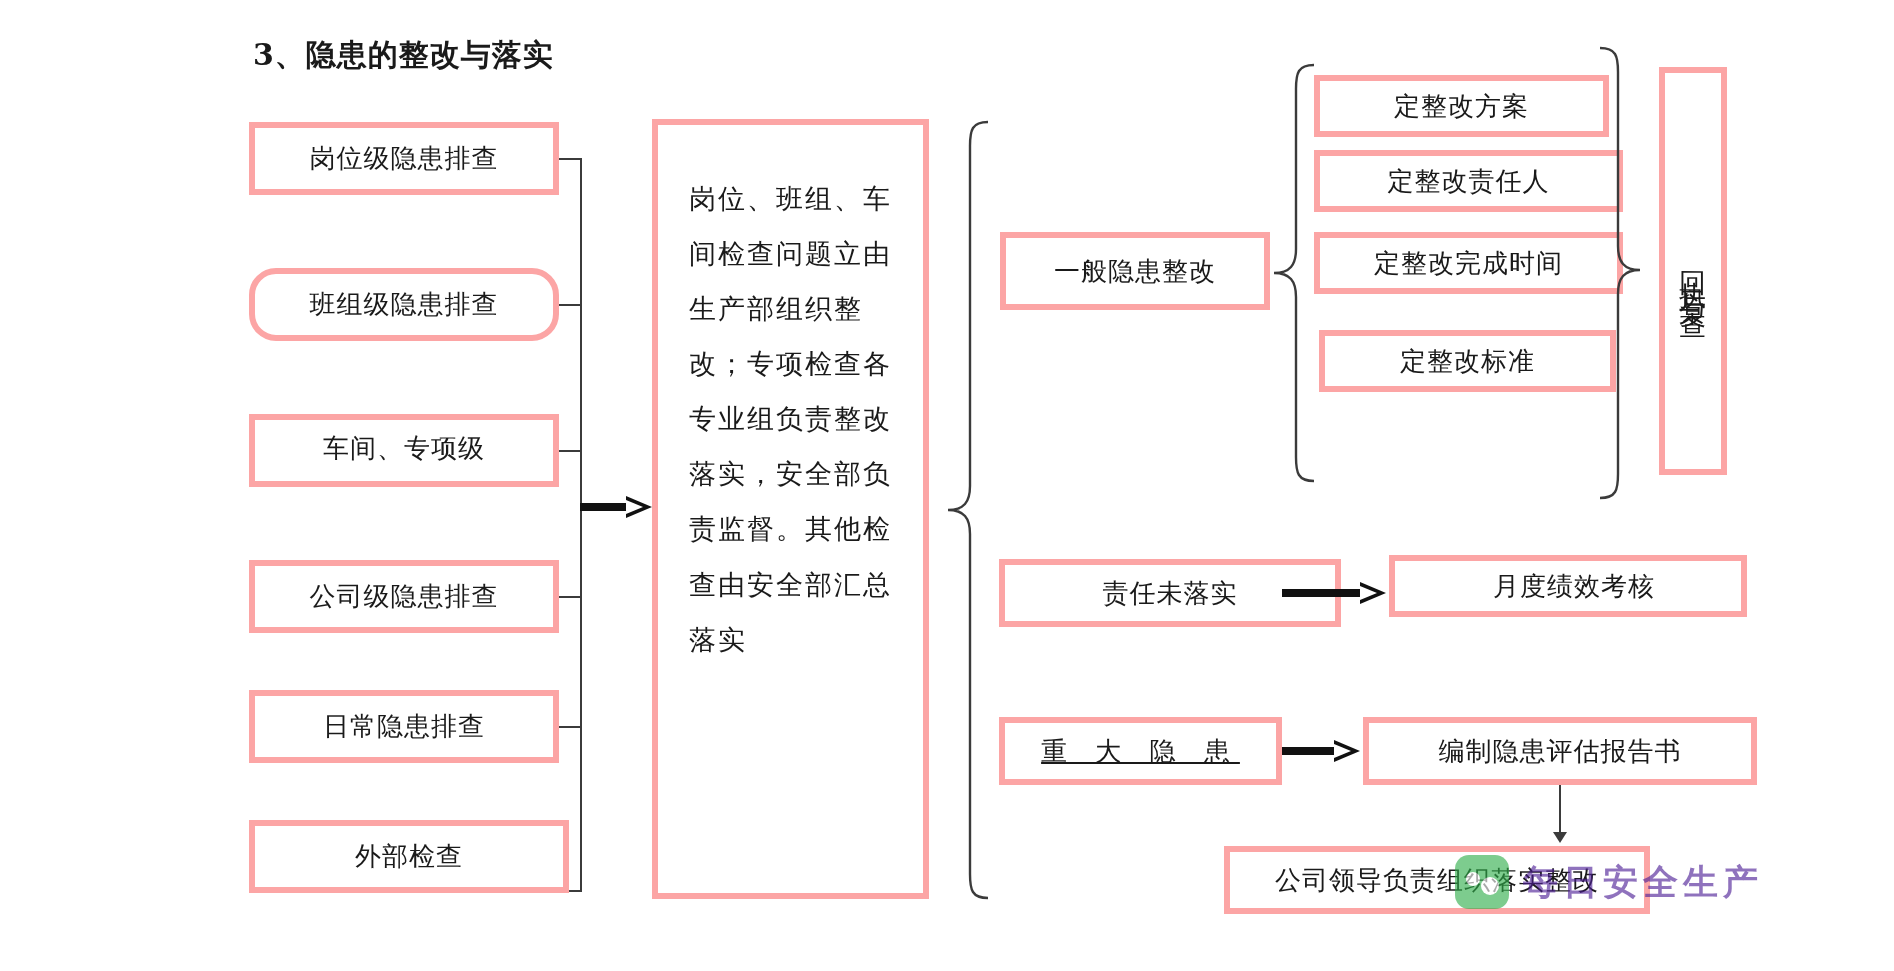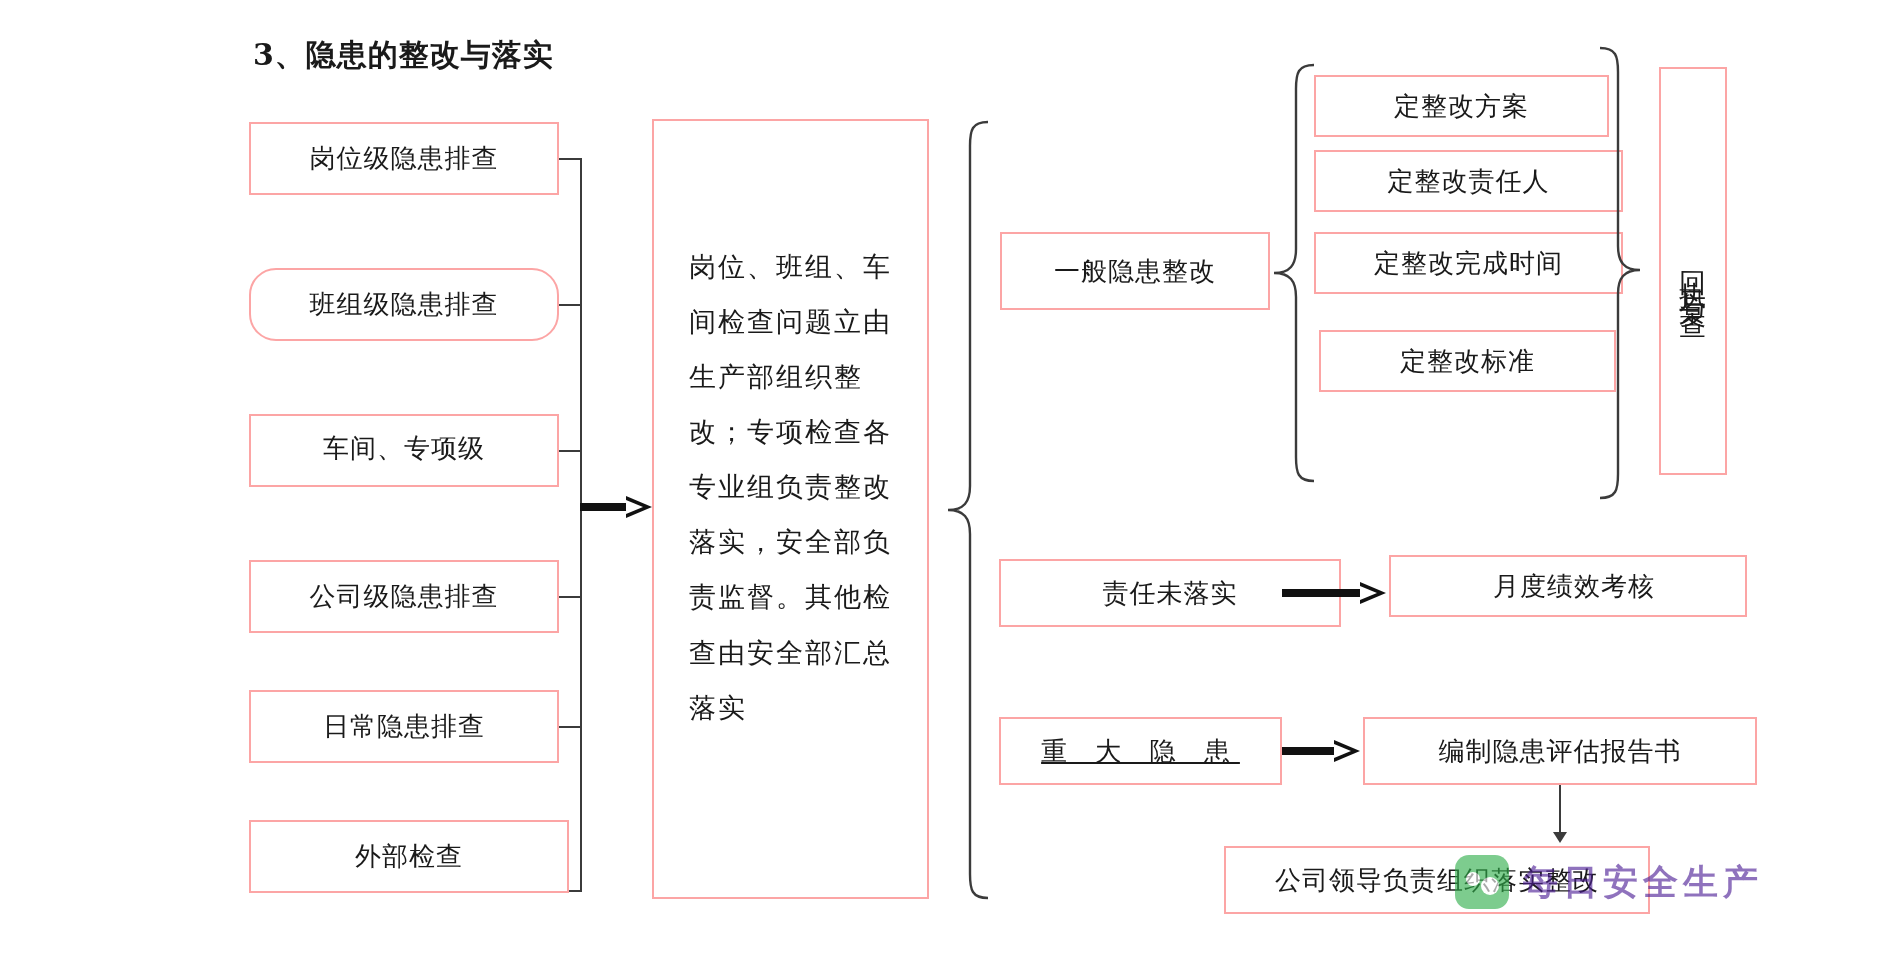--- a/index.html
+++ b/index.html
@@ -14,34 +14,34 @@
   #page-title{
     position:absolute;left:253px;top:15px;
     font-size:30px;font-weight:bold;letter-spacing:1px;
     white-space:nowrap;
     margin-top:20px;
   }
 
   
   .box{
     position:absolute;box-sizing:border-box;
-    border:2px solid #fca5a5;background:#ffffff;
+    border:6px solid #fca5a5;background:#ffffff;
     display:flex;align-items:center;justify-content:center;
     font-size:26px;line-height:1.25;text-align:center;
     letter-spacing:1px;
   }
 
   
   .left-box{width:310px;height:73px;}
 
   
   #center-box{
     left:652px;top:119px;width:277px;height:780px;
     align-items:flex-start;justify-content:center;
-    padding:118px 26px 20px 26px;
+    padding:46px 26px 20px 26px;
     font-size:27px;line-height:2.04;
     text-align:left;letter-spacing:2px;
   }
   #center-box .ctext{display:block;width:100%;}
 
   
   #general-rect{left:1000px;top:232px;width:270px;height:78px;}
   .sub-box{width:295px;height:62px;font-size:26px;}
 
   

